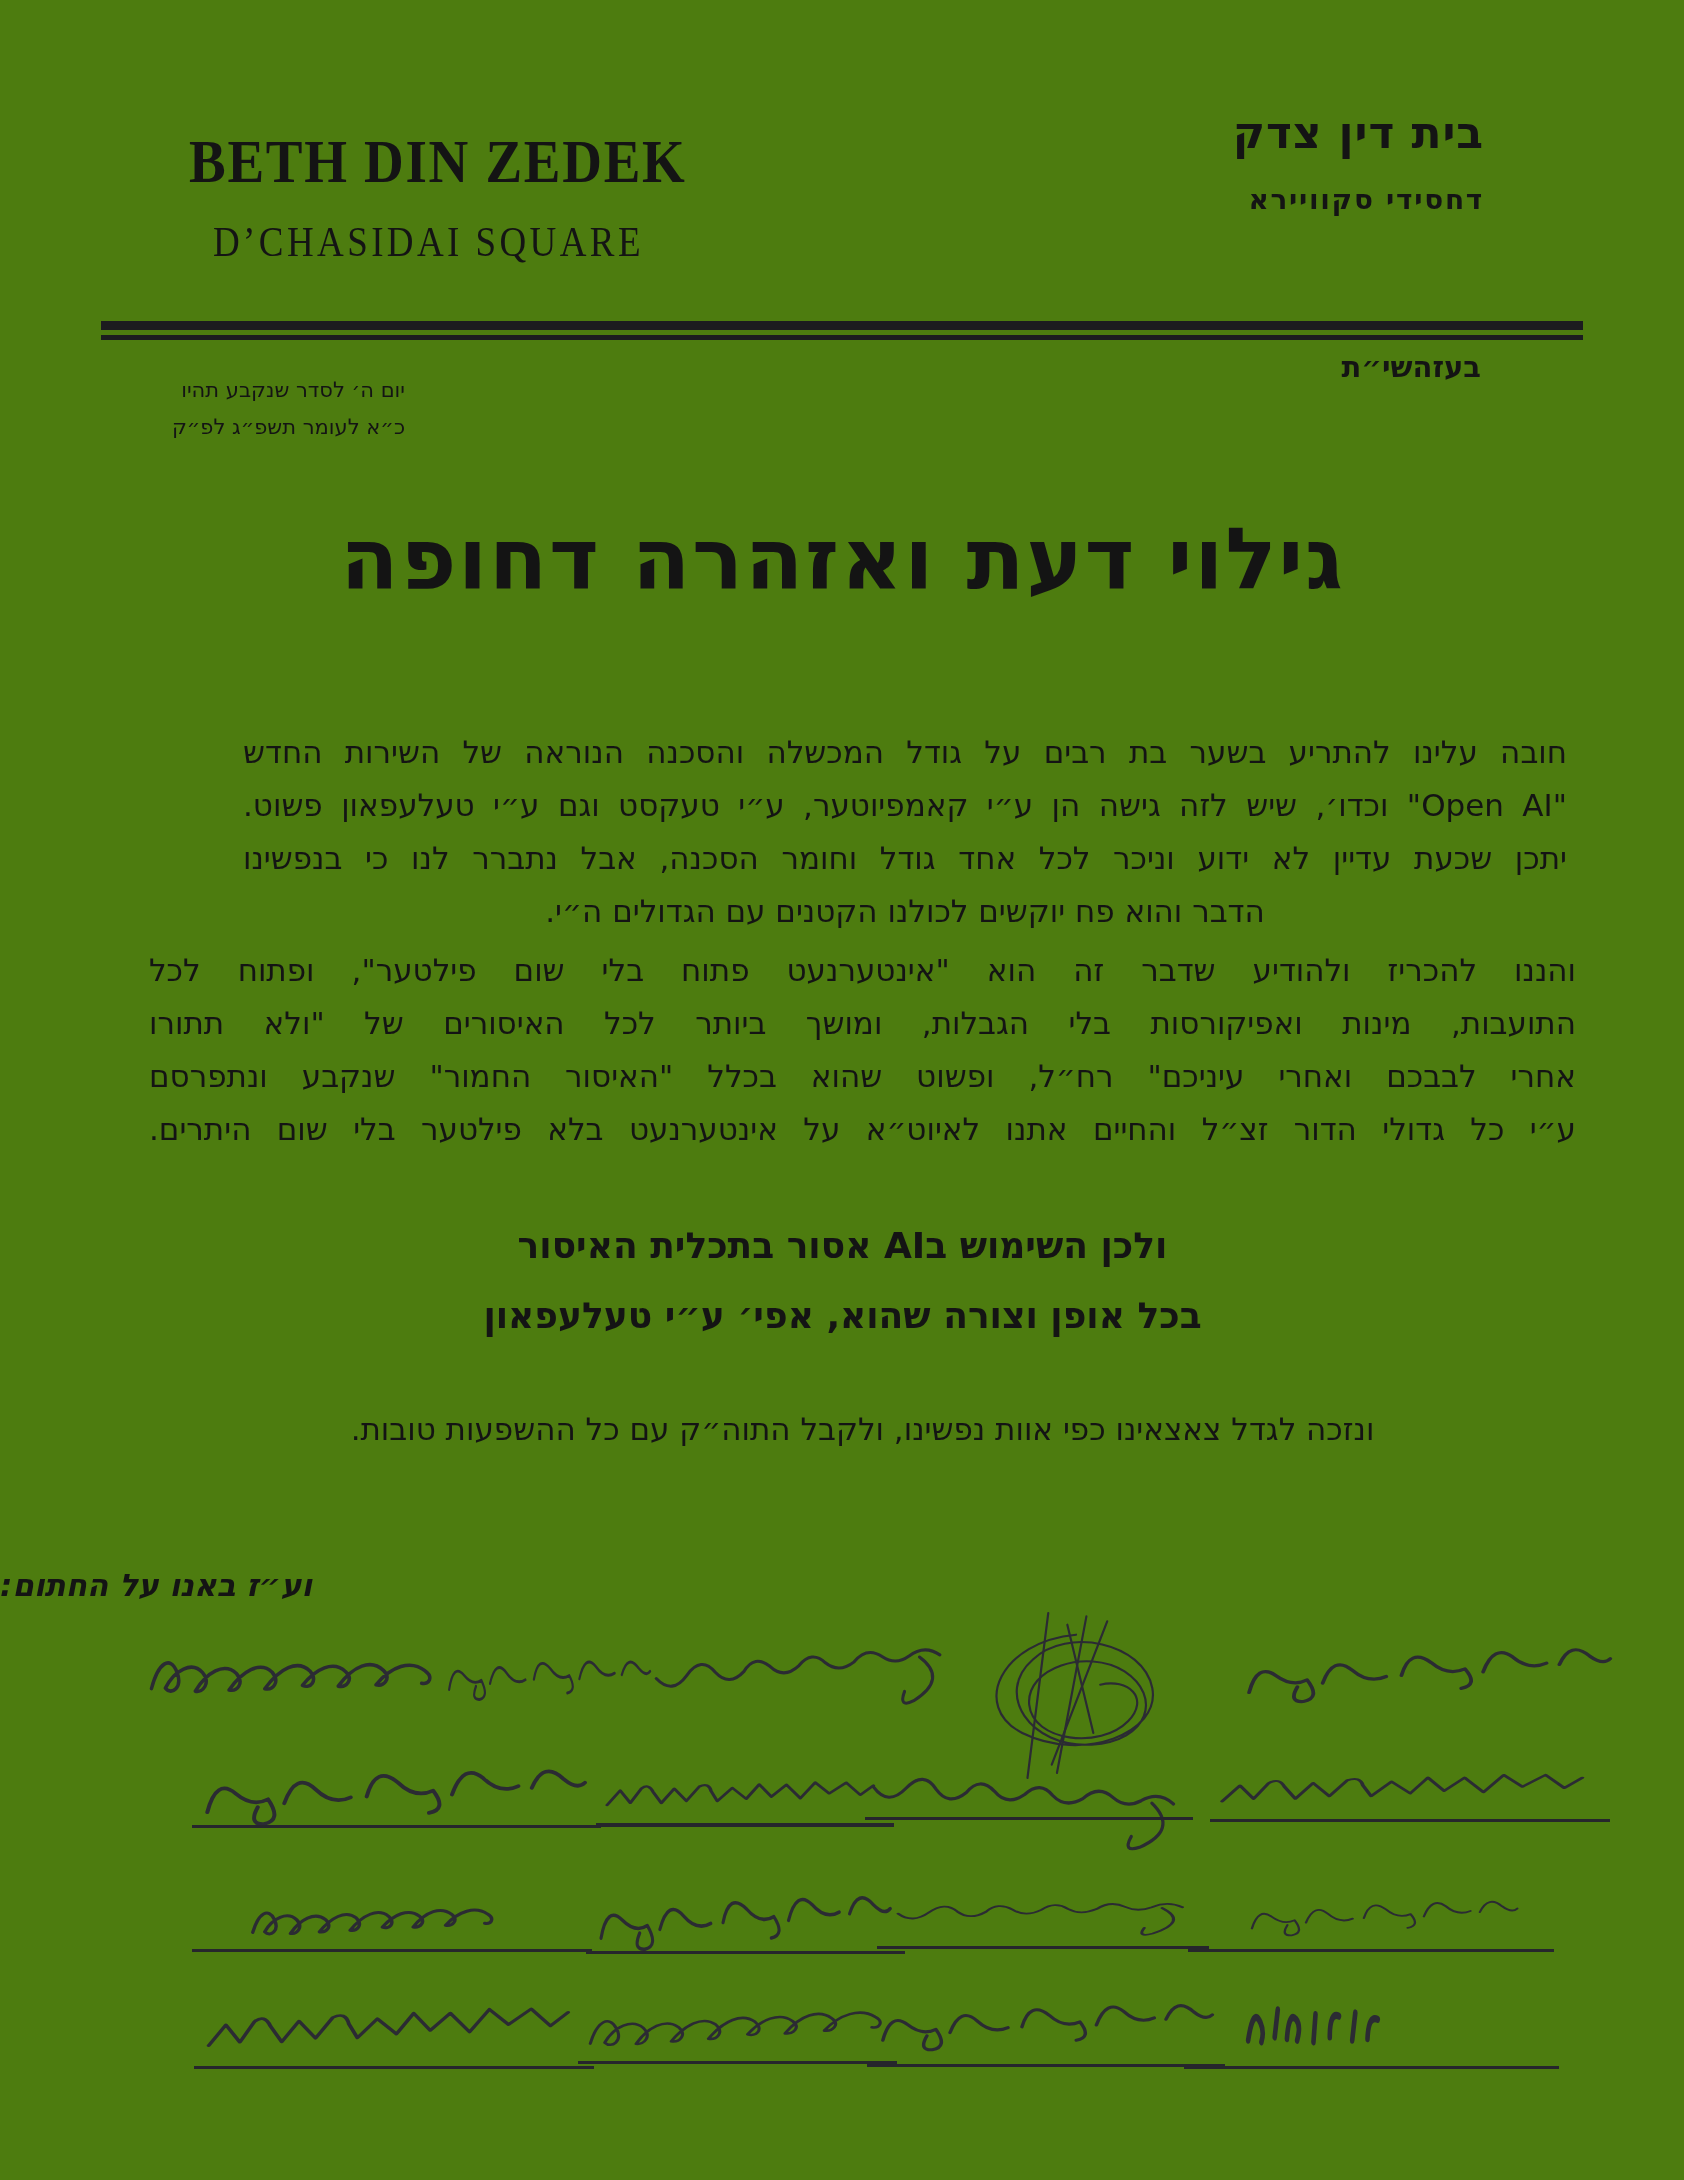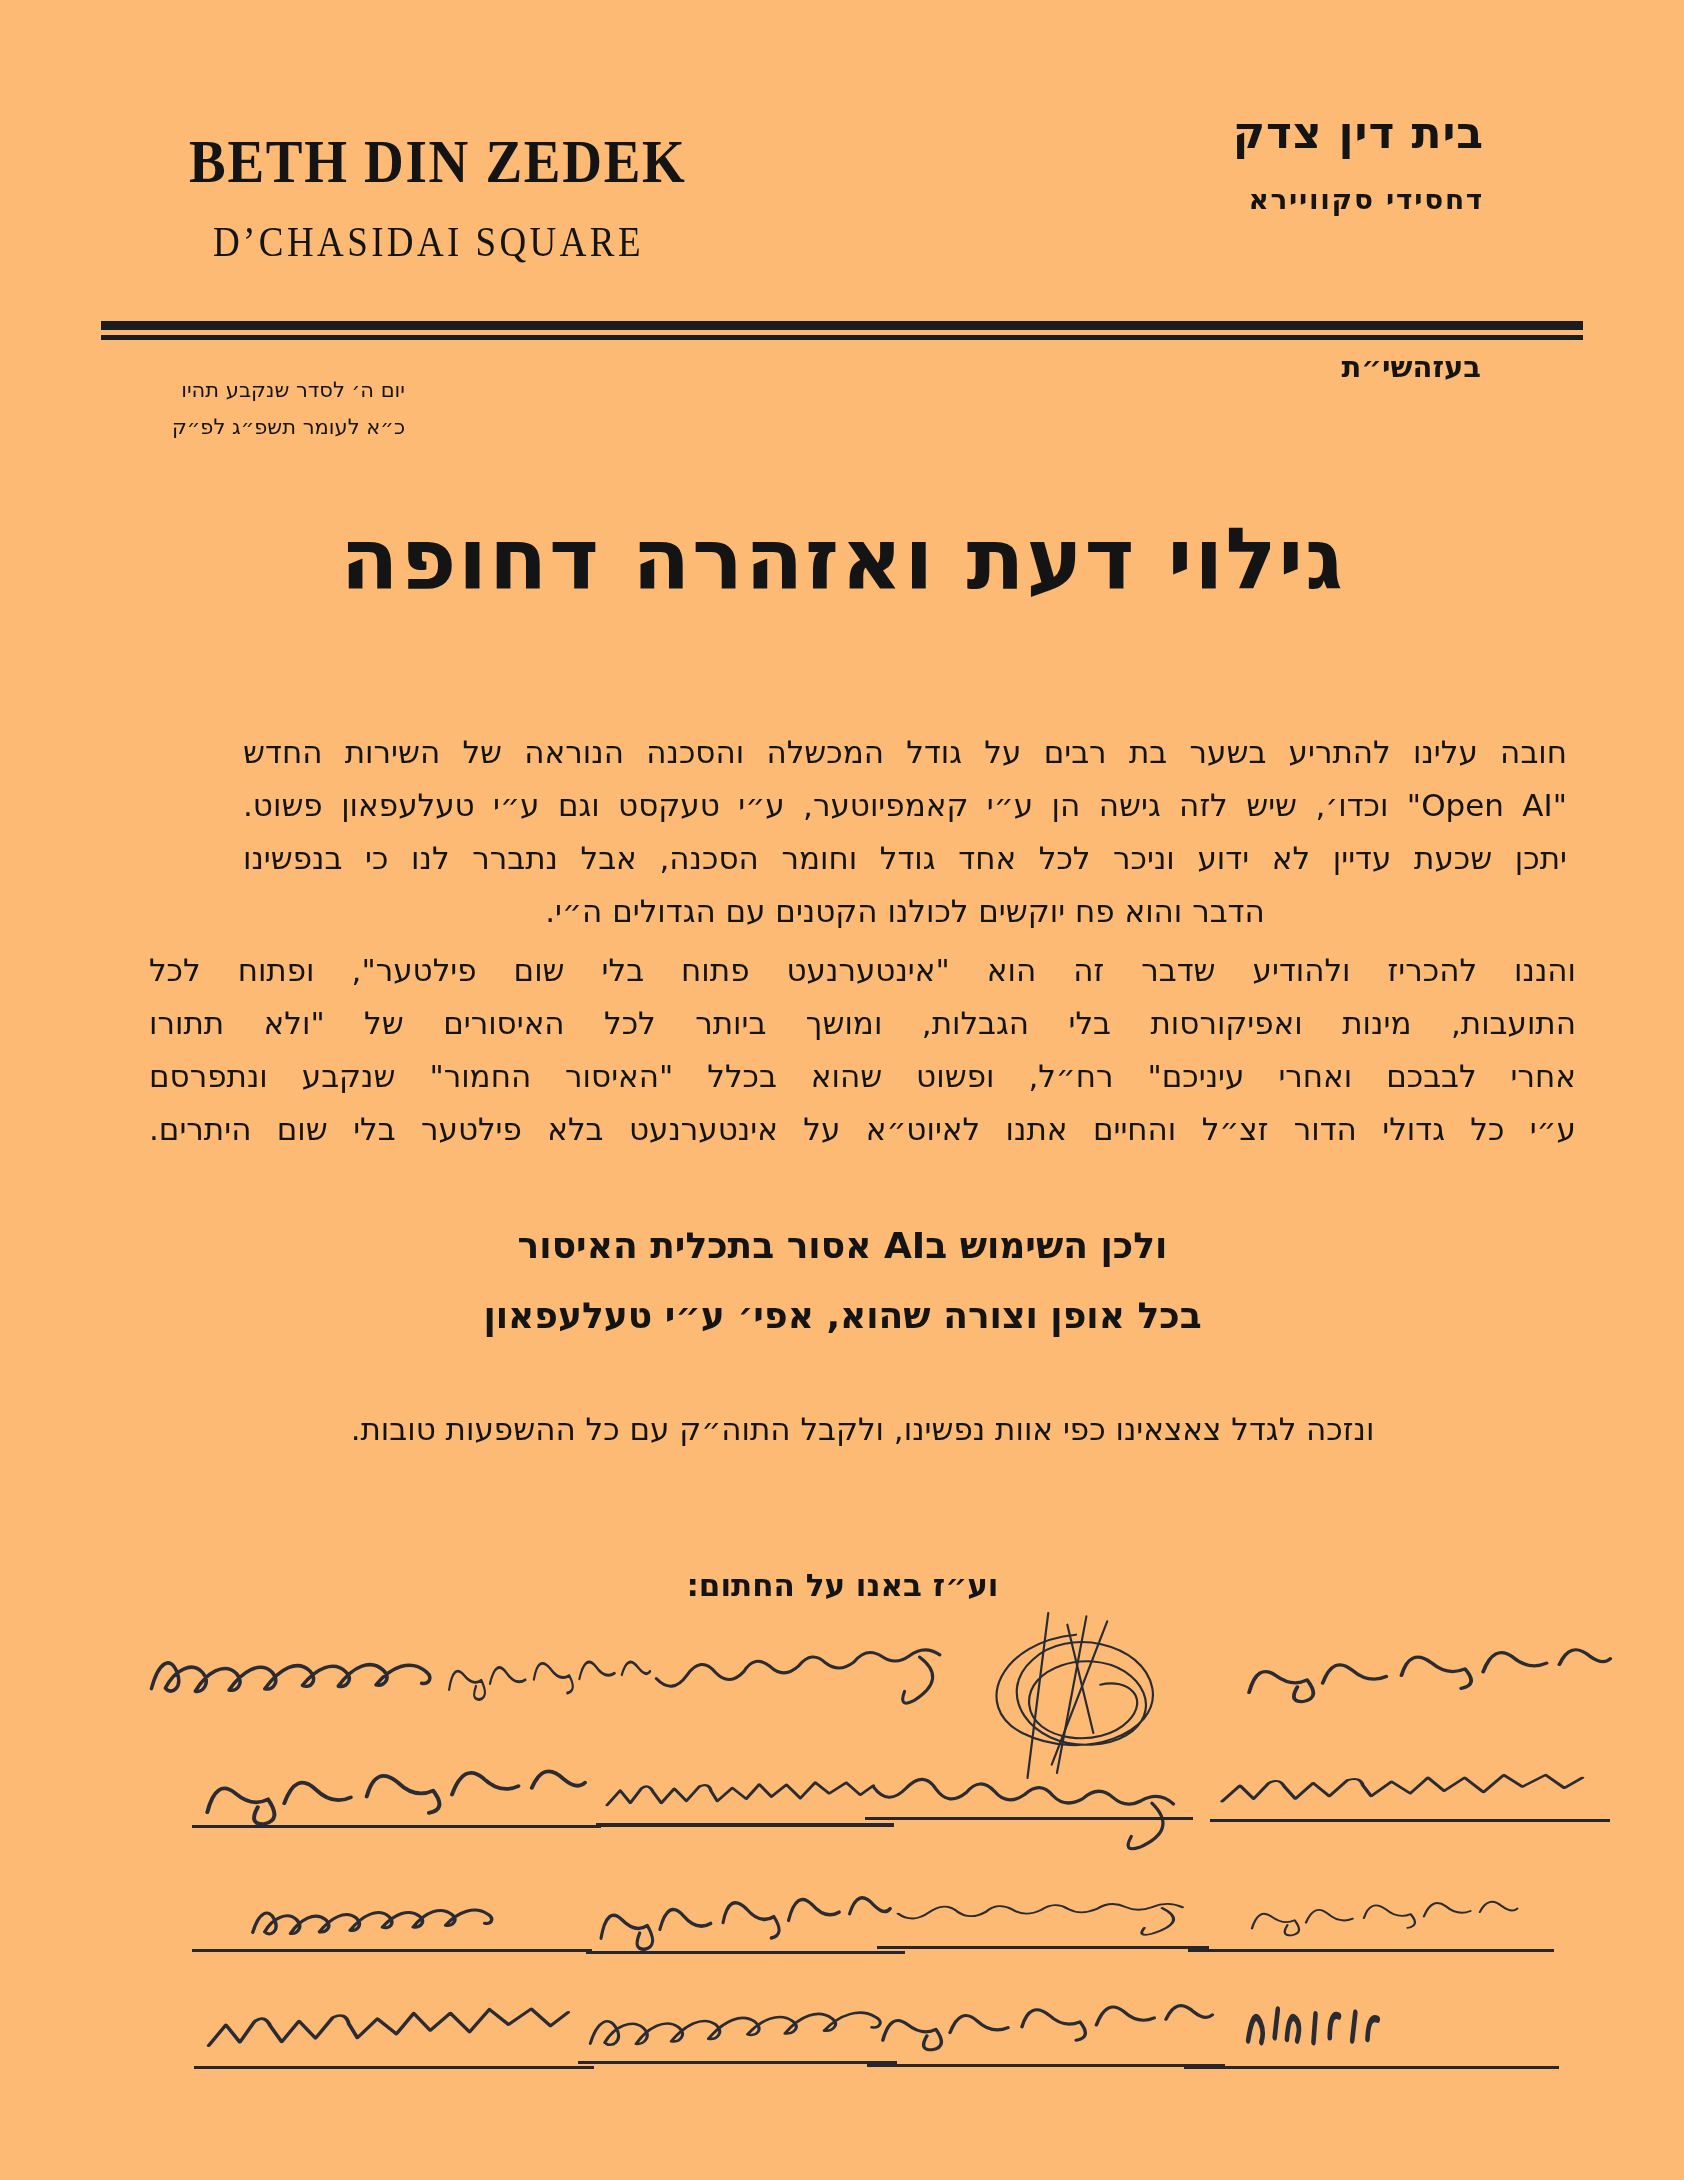--- a/index.html
+++ b/index.html
@@ -1,17 +1,17 @@
 <!DOCTYPE html>
 <html style="font-size:13.6px"><head>
 <meta charset="utf-8">
 <style>
   html,body{margin:0;padding:0;background:#e8e8e8;}
   .page{
-    position:relative;width:1685px;height:2181px;background:#fdba74;
+    position:relative;width:1685px;height:2181px;background:#4d7c0f;
     font-family:"DejaVu Sans",sans-serif;color:#141414;overflow:hidden;
   }
   
   .lh-en{position:absolute;left:189px;top:126px;}
   .lh-en-1{
     font-family:"Liberation Serif",serif;font-weight:700;font-size:55px;
     letter-spacing:1.7px;transform:scaleY(1.12);transform-origin:left top;white-space:nowrap;
   }
   .lh-en-2{
     font-family:"Liberation Serif",serif;font-weight:400;font-size:37px;
@@ -34,22 +34,22 @@
          font-weight:700;font-size:85px;letter-spacing:1.7px;white-space:nowrap;}
   
   .par{position:absolute;direction:rtl;font-size:31px;line-height:53px;}
   .p1{top:726px;right:118px;left:243px;}
   .p2{top:944px;right:109px;left:149px;}
   .closing{top:1404px;right:109px;left:149px;font-size:31px;line-height:51px;}
   .line-just{text-align:justify;text-align-last:justify;}
   .line-center{text-align:center;}
   .boldst{position:absolute;left:0;right:0;top:1211px;text-align:center;direction:rtl;
           font-weight:700;font-size:36px;line-height:70px;}
-  .signed{position:absolute;left:0;right:0;top:1567px;text-align:center;direction:rtl;
-          font-weight:700;font-size:31px;}
+  .signed{position:absolute;left:0;right:0;top:1567px;text-align:left;direction:rtl;
+          font-weight:700;font-size:31px;font-style:italic;}
   
   .sig-canvas{position:absolute;left:0;top:0;width:100%;height:100%;}
   .sig{position:absolute;}
   .sig svg{display:block;width:100%;height:100%;}
   .sig-underline{position:absolute;background:#26262c;}
 </style>
 </head>
 <body>
 
 <div class="page">

